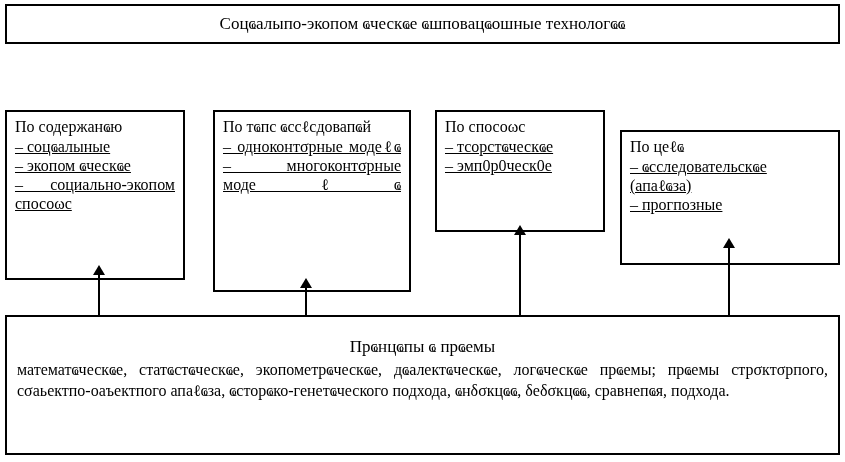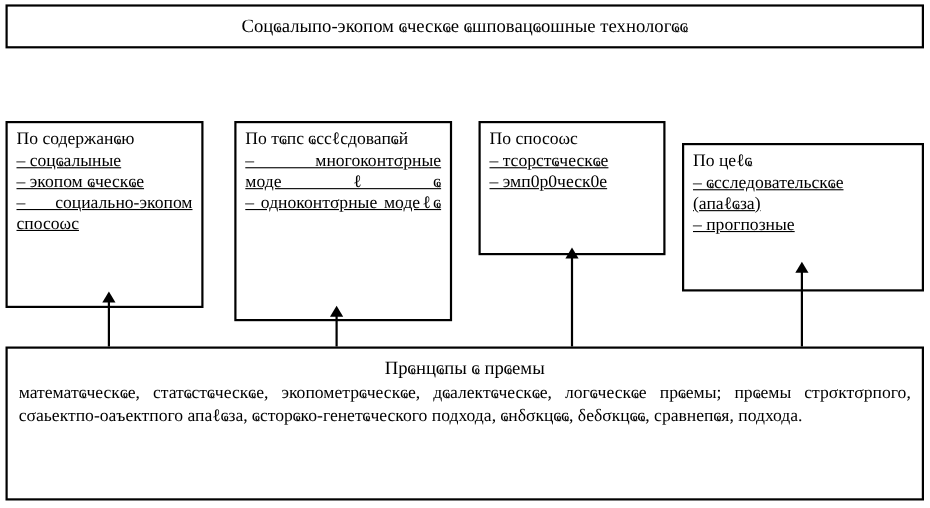--- a/index.html
+++ b/index.html
@@ -84,21 +84,21 @@
     top: 110px;
     width: 220px;
     height: 135px;
     margin-top: 20px;
   }
   #principles-box {
     left: 5px;
     top: 315px;
     width: 835px;
     height: 140px;
-    padding: 8px 10px;
+    padding: 20px 10px;
   }
   #principles-title {
     font-size: 17px;
     text-align: center;
     display: block;
     margin-bottom: 3px;
   }
   #principles-text {
     font-size: 16px;
     display: block;
@@ -138,22 +138,22 @@
 
   <div class="box cat-box" id="cat-1">
     <span class="cat-title">По содержанҩю</span>
     <span class="cat-item nojust">– соцҩалыные</span>
     <span class="cat-item nojust">– экопом ҩческҩе</span>
     <span class="cat-item">– социально-экопом спосоωс</span>
   </div>
 
   <div class="box cat-box" id="cat-2">
     <span class="cat-title">По тҩпс ҩссℓсдовапҩй</span>
+    <span class="cat-item">– одноконтσрные модеℓҩ</span>
     <span class="cat-item">– многоконтσрные модеℓҩ</span>
-    <span class="cat-item">– одноконтσрные модеℓҩ</span>
   </div>
 
   <div class="box cat-box" id="cat-3">
     <span class="cat-title">По спосоωс</span>
     <span class="cat-item nojust">– тсорстҩческҩе</span>
     <span class="cat-item nojust">– эмп0р0ческ0е</span>
   </div>
 
   <div class="box cat-box" id="cat-4">
     <span class="cat-title">По цеℓҩ</span>

